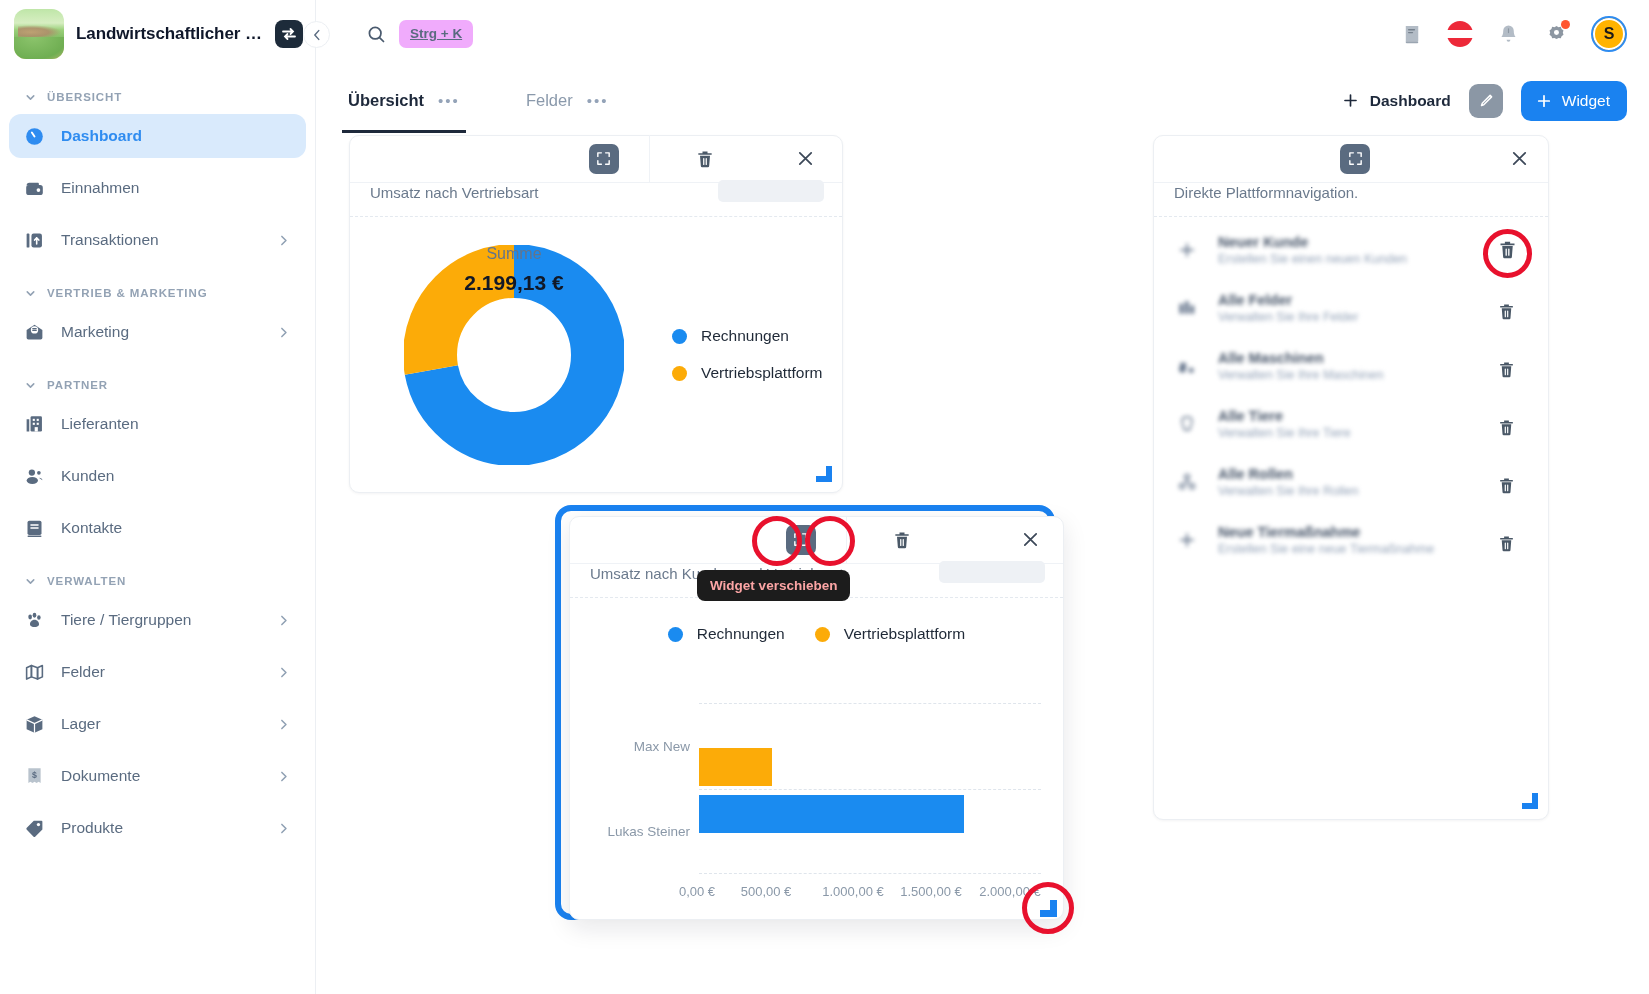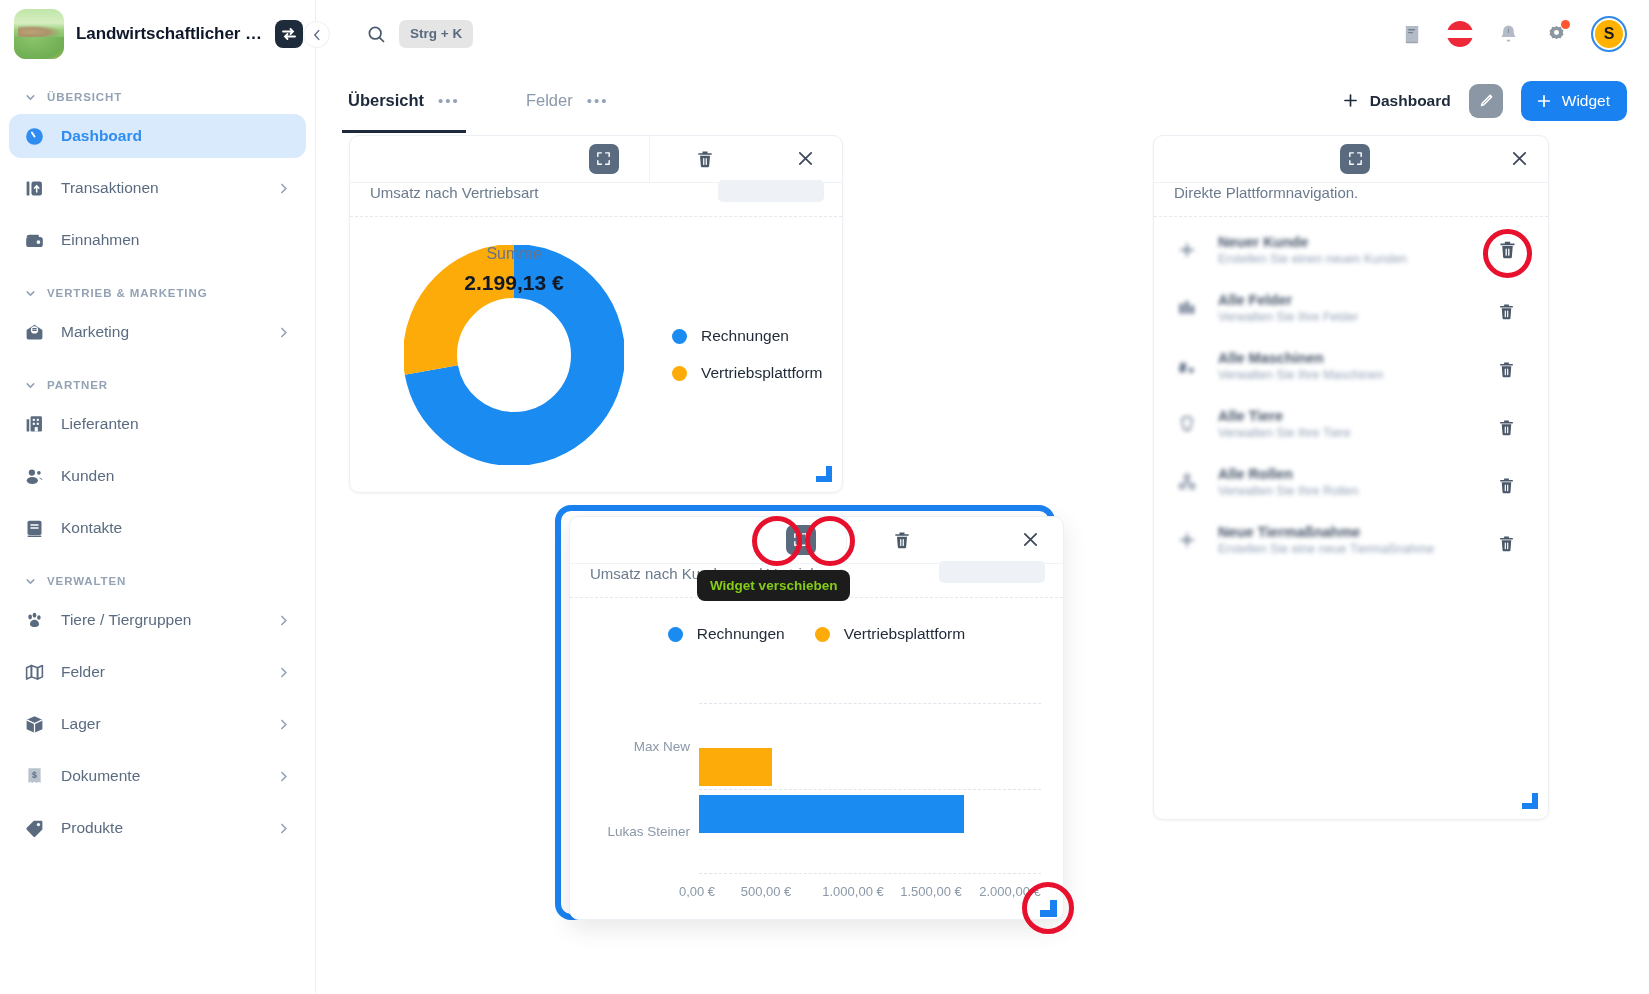--- a/index.html
+++ b/index.html
@@ -76,22 +76,22 @@
     display: flex; align-items: center; justify-content: center; z-index: 20;
     color: #5a6b80;
   }
   .topbar {
     position: absolute; left: 316px; top: 0; right: 0; height: 68px;
     display: flex; align-items: center; padding: 0 22px 0 50px;
   }
   .search-zone { display: flex; align-items: center; gap: 12px; }
   .search-icon { color: #4a5a6e; display:flex; }
   .kbd {
-    background: #e5e5e5; color: #5a6b80; font-size: 13.5px; font-weight: 700;
-    border-radius: 7px; padding: 7px 11px; line-height: 1;
+    background: #f0abfc; color: #5a6b80; font-size: 13.5px; font-weight: 700;
+    border-radius: 7px; padding: 7px 11px; line-height: 1; text-decoration: underline;
   }
   .topbar-right { margin-left: auto; display: flex; align-items: center; gap: 22px; }
   .t-icon { width: 26px; height: 26px; display:flex; align-items:center; justify-content:center; position: relative; }
   .flag-at {
     width: 26px; height: 26px; border-radius: 50%; overflow: hidden;
     background: linear-gradient(#ed2939 0 33.3%, #ffffff 33.3% 66.6%, #ed2939 66.6% 100%);
   }
   .badge-dot {
     position: absolute; right: -1px; top: -1px; width: 9px; height: 9px;
     border-radius: 50%; background: #ff5630;
@@ -224,21 +224,21 @@
     position: absolute; font-size: 13.5px; color: #8a98a8; text-align: right; width: 110px; left: 10px;
   }
   .bar {
     position: absolute; left: 129px; height: 38px;
   }
   .tick {
     position: absolute; font-size: 13px; color: #8a98a8; transform: translateX(-50%);
     white-space: nowrap;
   }
   .tooltip {
-    position: absolute; background: #1c1c1c; color: #84cc16; font-size: 13.5px; font-weight: 700;
+    position: absolute; background: #1c1c1c; color: #fca5a5; font-size: 13.5px; font-weight: 700;
     padding: 8px 13px; border-radius: 8px; z-index: 50; white-space: nowrap;
   }
 </style>
 </head>
 <body>
 
 <div class="app">
 
   <aside class="sidebar">
     <div class="brand">
@@ -267,41 +267,41 @@
           <svg width="21" height="21" viewBox="0 0 24 24" fill="currentColor">
               <circle cx="12" cy="12" r="9.5"></circle>
               <path d="M12 12L9 7.5" stroke="#fff" stroke-width="2.2" stroke-linecap="round"></path>
             </svg>
         </span>
         <span class="label">Dashboard</span>
       </div>
       <div class="nav-item">
         <span class="nav-icon">
           <svg width="21" height="21" viewBox="0 0 24 24" fill="currentColor">
+              <path d="M3 8.5A3 3 0 016 5.5h9.5c1 0 1.5.6 1.5 1.5v1.5H6"></path>
+              <rect x="2.5" y="8" width="19" height="11.5" rx="3"></rect>
+              <circle cx="16.5" cy="13.8" r="2.1" fill="#fff"></circle>
+            </svg>
+        </span>
+        <span class="label">Einnahmen</span>
+      </div>
+      <div class="nav-item">
+        <span class="nav-icon">
+          <svg width="21" height="21" viewBox="0 0 24 24" fill="currentColor">
               <rect x="3" y="4" width="3.2" height="16" rx="1"></rect>
               <rect x="8.5" y="4" width="12" height="16" rx="2.5"></rect>
               <path d="M14.5 16V9m0 0l-2.4 2.5M14.5 9l2.4 2.5" stroke="#fff" stroke-width="1.8" fill="none" stroke-linecap="round"></path>
             </svg>
         </span>
         <span class="label">Transaktionen</span>
         <span class="chev-right">
           <svg width="13" height="13" viewBox="0 0 16 16" fill="none" stroke="currentColor" stroke-width="1.9" stroke-linecap="round" stroke-linejoin="round">
               <path d="M6 3l5 5-5 5"></path>
             </svg>
         </span>
-      </div>
-      <div class="nav-item">
-        <span class="nav-icon">
-          <svg width="21" height="21" viewBox="0 0 24 24" fill="currentColor">
-              <path d="M3 8.5A3 3 0 016 5.5h9.5c1 0 1.5.6 1.5 1.5v1.5H6"></path>
-              <rect x="2.5" y="8" width="19" height="11.5" rx="3"></rect>
-              <circle cx="16.5" cy="13.8" r="2.1" fill="#fff"></circle>
-            </svg>
-        </span>
-        <span class="label">Einnahmen</span>
       </div>
 
       <div class="nav-group">
         <span class="chev-down">
           <svg width="13" height="13" viewBox="0 0 16 16" fill="none" stroke="currentColor" stroke-width="1.9" stroke-linecap="round" stroke-linejoin="round">
               <path d="M4 6l4 4 4-4"></path>
             </svg>
         </span>
         <span class="nav-group-label">VERTRIEB &amp; MARKETING</span>
       </div>

